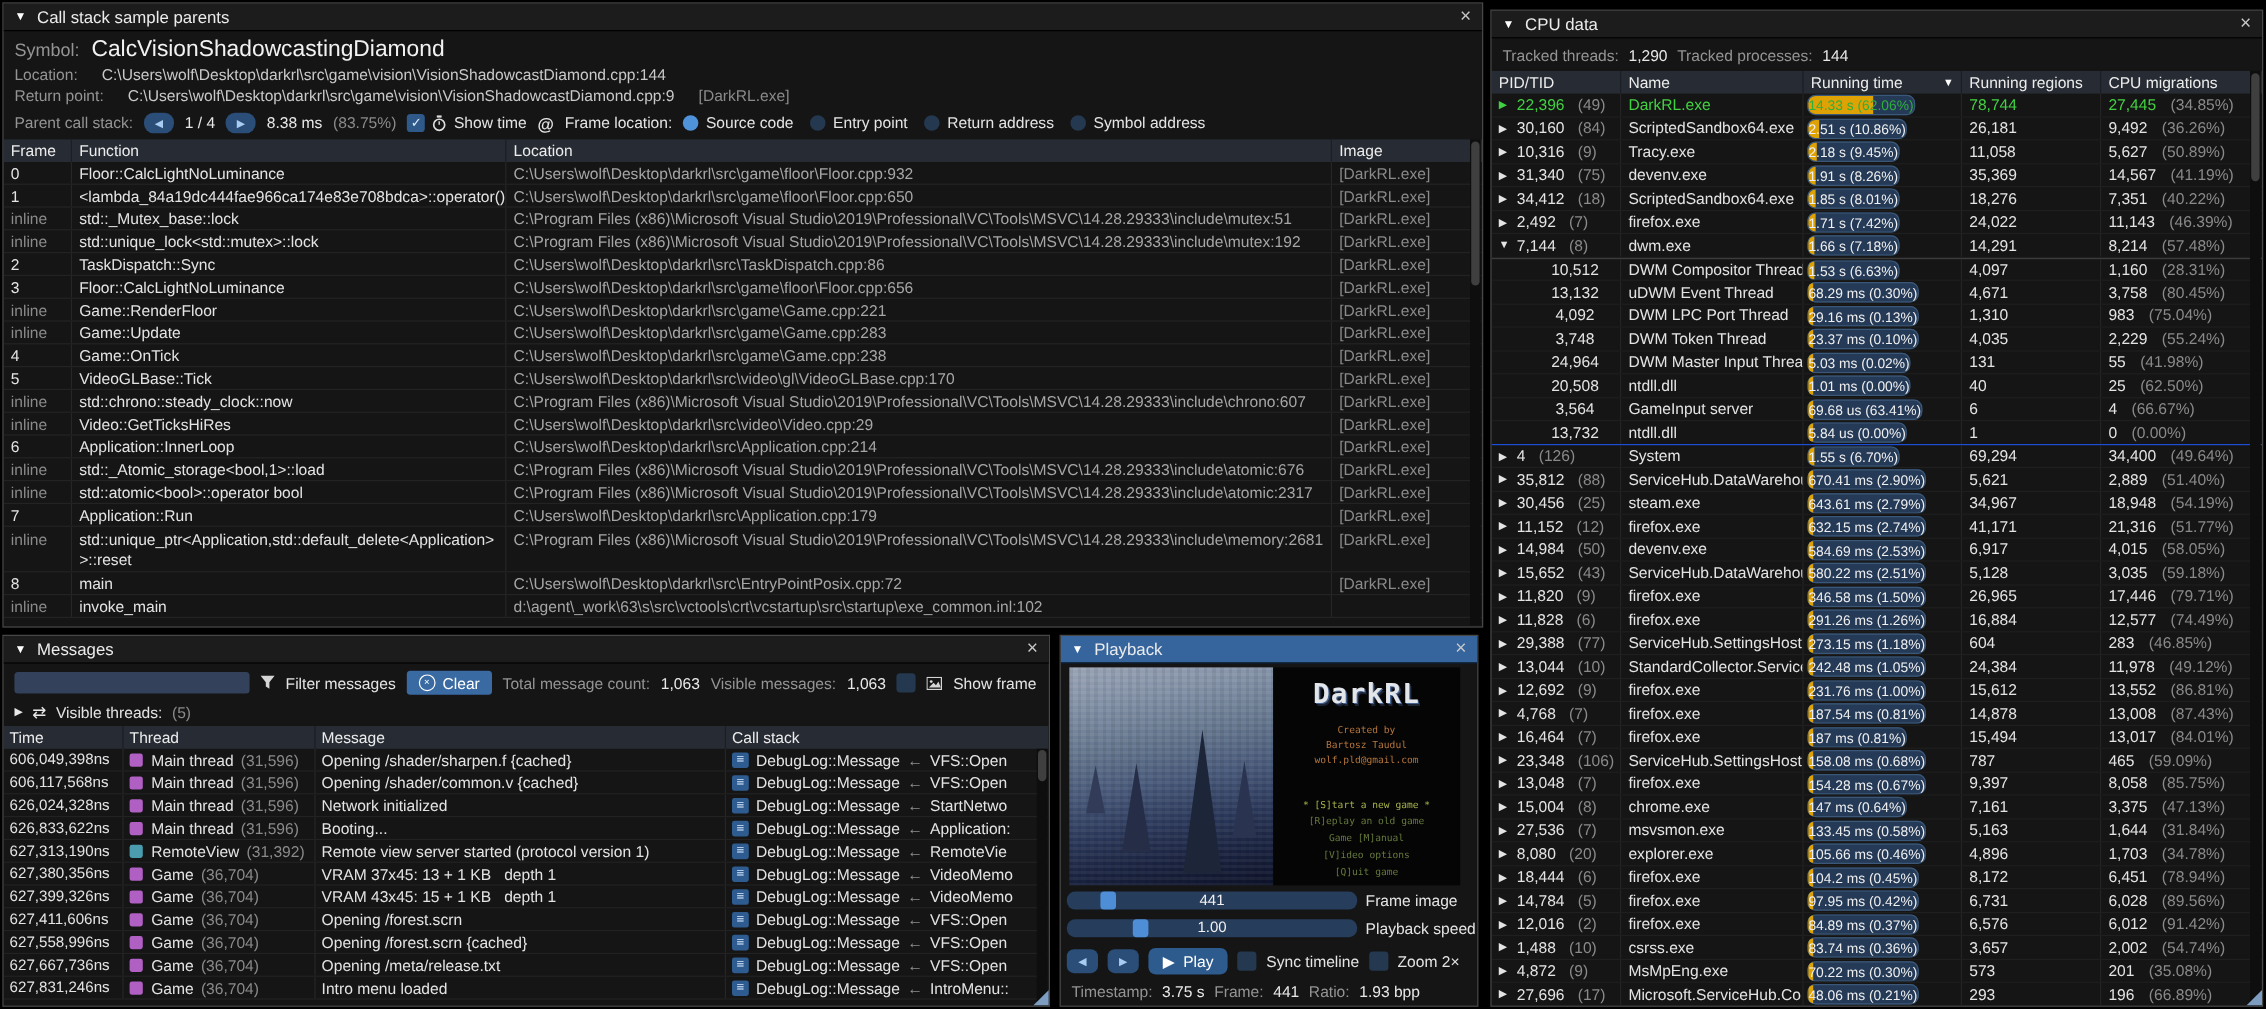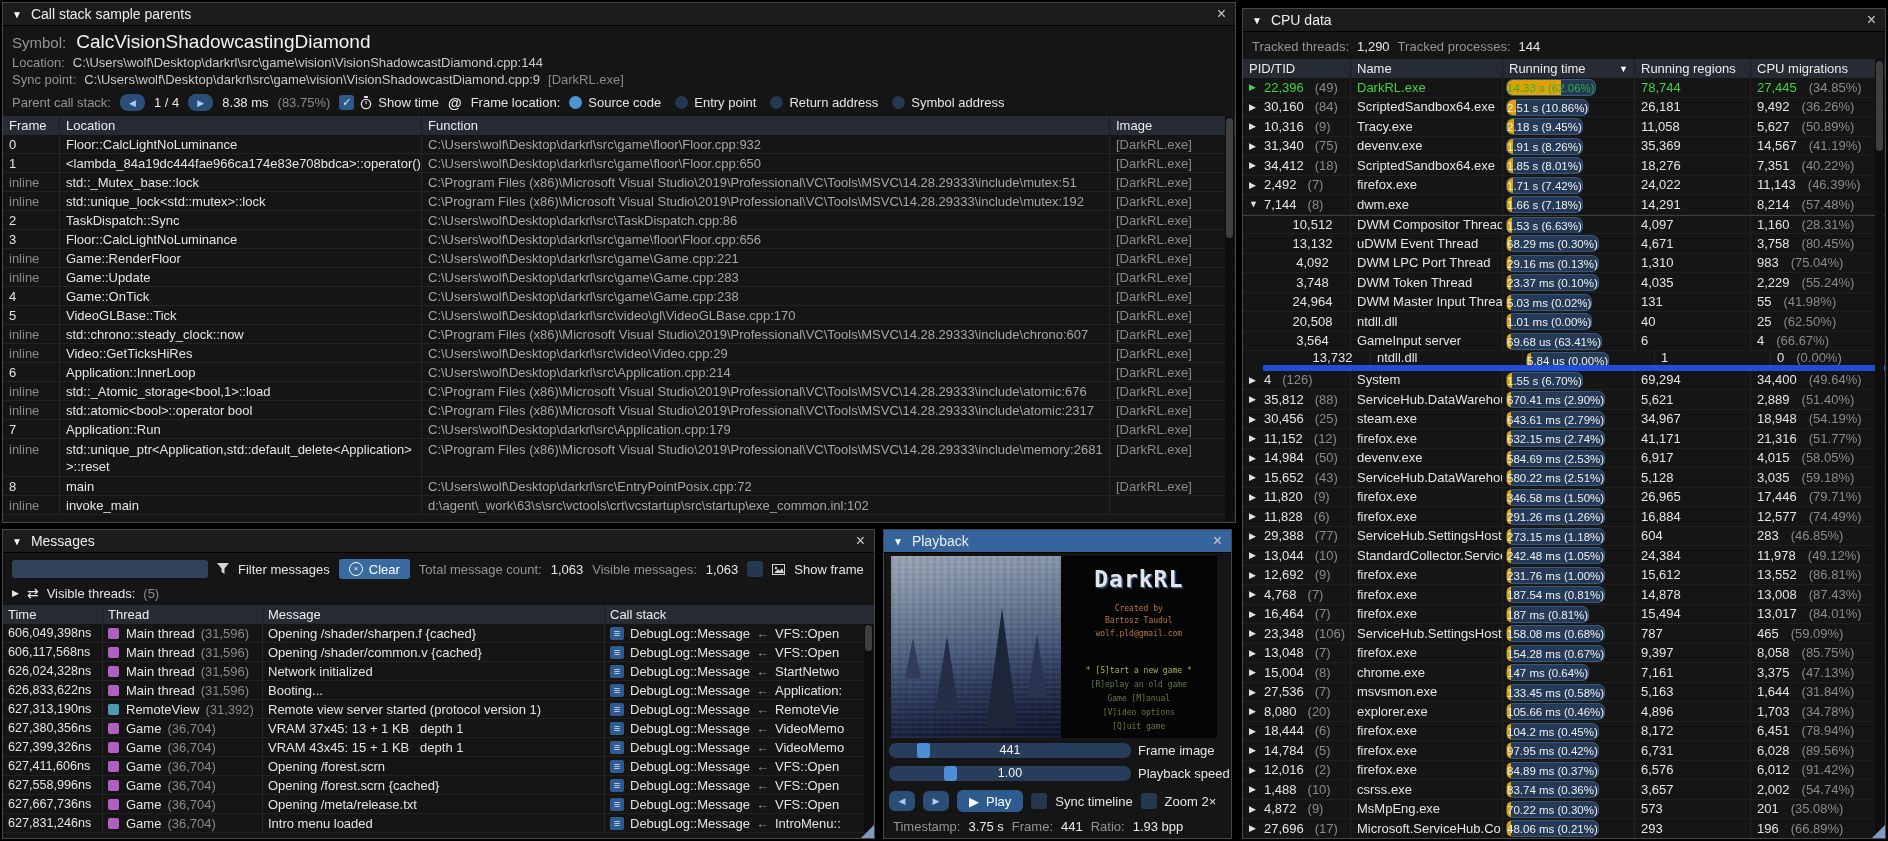--- a/index.html
+++ b/index.html
@@ -20,21 +20,21 @@
   .ttext{flex:1 1 auto;white-space:nowrap;}
   .xbtn{color:#c9c9c9;font-size:16px;line-height:1;}
 
   .lbl{color:#949494;}
   .dim{color:#8a8a8a;}
   .white{color:#e8e8e8;}
 
   
   .sym-line{margin:5px 9px 1px;display:flex;align-items:baseline;gap:10px;font-size:15px;}
   .sym-name{font-size:19px;color:#f2f2f2;}
-  .path-line{margin:2px 9px;display:flex;gap:8px;white-space:nowrap;color:#c9c9c9;}
+  .path-line{margin:2px 9px;display:flex;gap:20px;white-space:nowrap;color:#c9c9c9;}
   .ctrl-line{margin:7px 9px 0;display:flex;align-items:center;gap:9px;white-space:nowrap;}
   .nav-btn{width:25px;height:17px;border-radius:8px;background:#2a4e78;color:#a9cdf2;font-size:9px;display:flex;align-items:center;justify-content:center;}
   .chk{width:15px;height:15px;border-radius:3px;background:#24384f;display:flex;align-items:center;justify-content:center;font-size:11px;color:#dcecff;flex:0 0 auto;}
   .chk.on{background:#2f5988;}
   .chk .ck{display:none;}
   .chk.on .ck{display:block;}
   .radio{width:13px;height:13px;border-radius:50%;background:#24384f;flex:0 0 auto;}
   .radio.on{background:#4f93da;}
   label.opt{display:flex;align-items:center;gap:6px;}
   .at-icon{font-weight:bold;font-size:14px;color:#e8e8e8;}
@@ -123,21 +123,21 @@
   .cpu-row>span{overflow:hidden;white-space:nowrap;border-right:1px solid #242424;display:flex;align-items:center;}
   .cpu-row>span:last-child{border-right:none;}
   .c-pid{padding-left:6px;gap:5px;}
   .arrw{width:10px;font-size:9px;flex:0 0 auto;}
   .c-name{padding:0 6px;}
   .c-reg{padding:0 6px;}
   .c-mig{padding:0 6px;gap:6px;}
   .cpu-row.hl{color:#42d142;}
   .cpu-row.child .c-pid{padding-left:28px;justify-content:center;}
   .cpu-row.grp-start{border-top:1px solid #3c3c3c;}
-  .cpu-row.grp-end{border-bottom:6px solid #1d4ed8;margin-left:20px;}
+  .cpu-row.grp-end{border-bottom:1px solid #1d4ed8;}
   .c-bar{padding:2px 3px;display:block !important;}
   .pill{position:relative;height:13px;border:1px solid #3b5878;border-radius:7px;background:#253a57;overflow:hidden;}
   .fill{position:absolute;left:0;top:0;bottom:0;background:#dfa204;min-width:4px;border-radius:6px 0 0 6px;}
   .btext{position:relative;text-align:right;font-size:11.5px;line-height:13px;color:#f0f0f0;white-space:nowrap;}
   .cpu-row.hl .btext{color:#2fae3c;}
 </style>
 </head>
 <body>
 
 <section class="panel" id="p-cs">
@@ -148,21 +148,21 @@
   </header>
   <div class="sym-line">
     <span class="lbl">Symbol:</span>
     <span class="sym-name">CalcVisionShadowcastingDiamond</span>
   </div>
   <div class="path-line">
     <span class="lbl">Location:</span>
     <span>C:\Users\wolf\Desktop\darkrl\src\game\vision\VisionShadowcastDiamond.cpp:144</span>
   </div>
   <div class="path-line">
-    <span class="lbl">Sync point:</span>
+    <span class="lbl">Return point:</span>
     <span>C:\Users\wolf\Desktop\darkrl\src\game\vision\VisionShadowcastDiamond.cpp:9</span>
     <span class="dim">[DarkRL.exe]</span>
   </div>
   <div class="ctrl-line">
     <span class="lbl">Parent call stack:</span>
     <span class="nav-btn">◀</span>
     <span class="white">1 / 4</span>
     <span class="nav-btn">▶</span>
     <span class="white">8.38 ms</span>
     <span class="dim">(83.75%)</span>
@@ -198,22 +198,22 @@
 
         <label class="opt">
           <span class="radio"></span>
           <span>Symbol address</span>
         </label>
       </span>
   </div>
   <div class="cs-table">
     <div class="cs-hrow">
       <span>Frame</span>
+      <span>Function</span>
       <span>Location</span>
-      <span>Function</span>
       <span>Image</span>
     </div>
     <div>
 
         <div class="cs-row">
           <span class="c-frame">0</span>
           <span class="c-fn">Floor::CalcLightNoLuminance</span>
           <span class="c-loc">C:\Users\wolf\Desktop\darkrl\src\game\floor\Floor.cpp:932</span>
           <span class="c-img">[DarkRL.exe]</span>
         </div>

